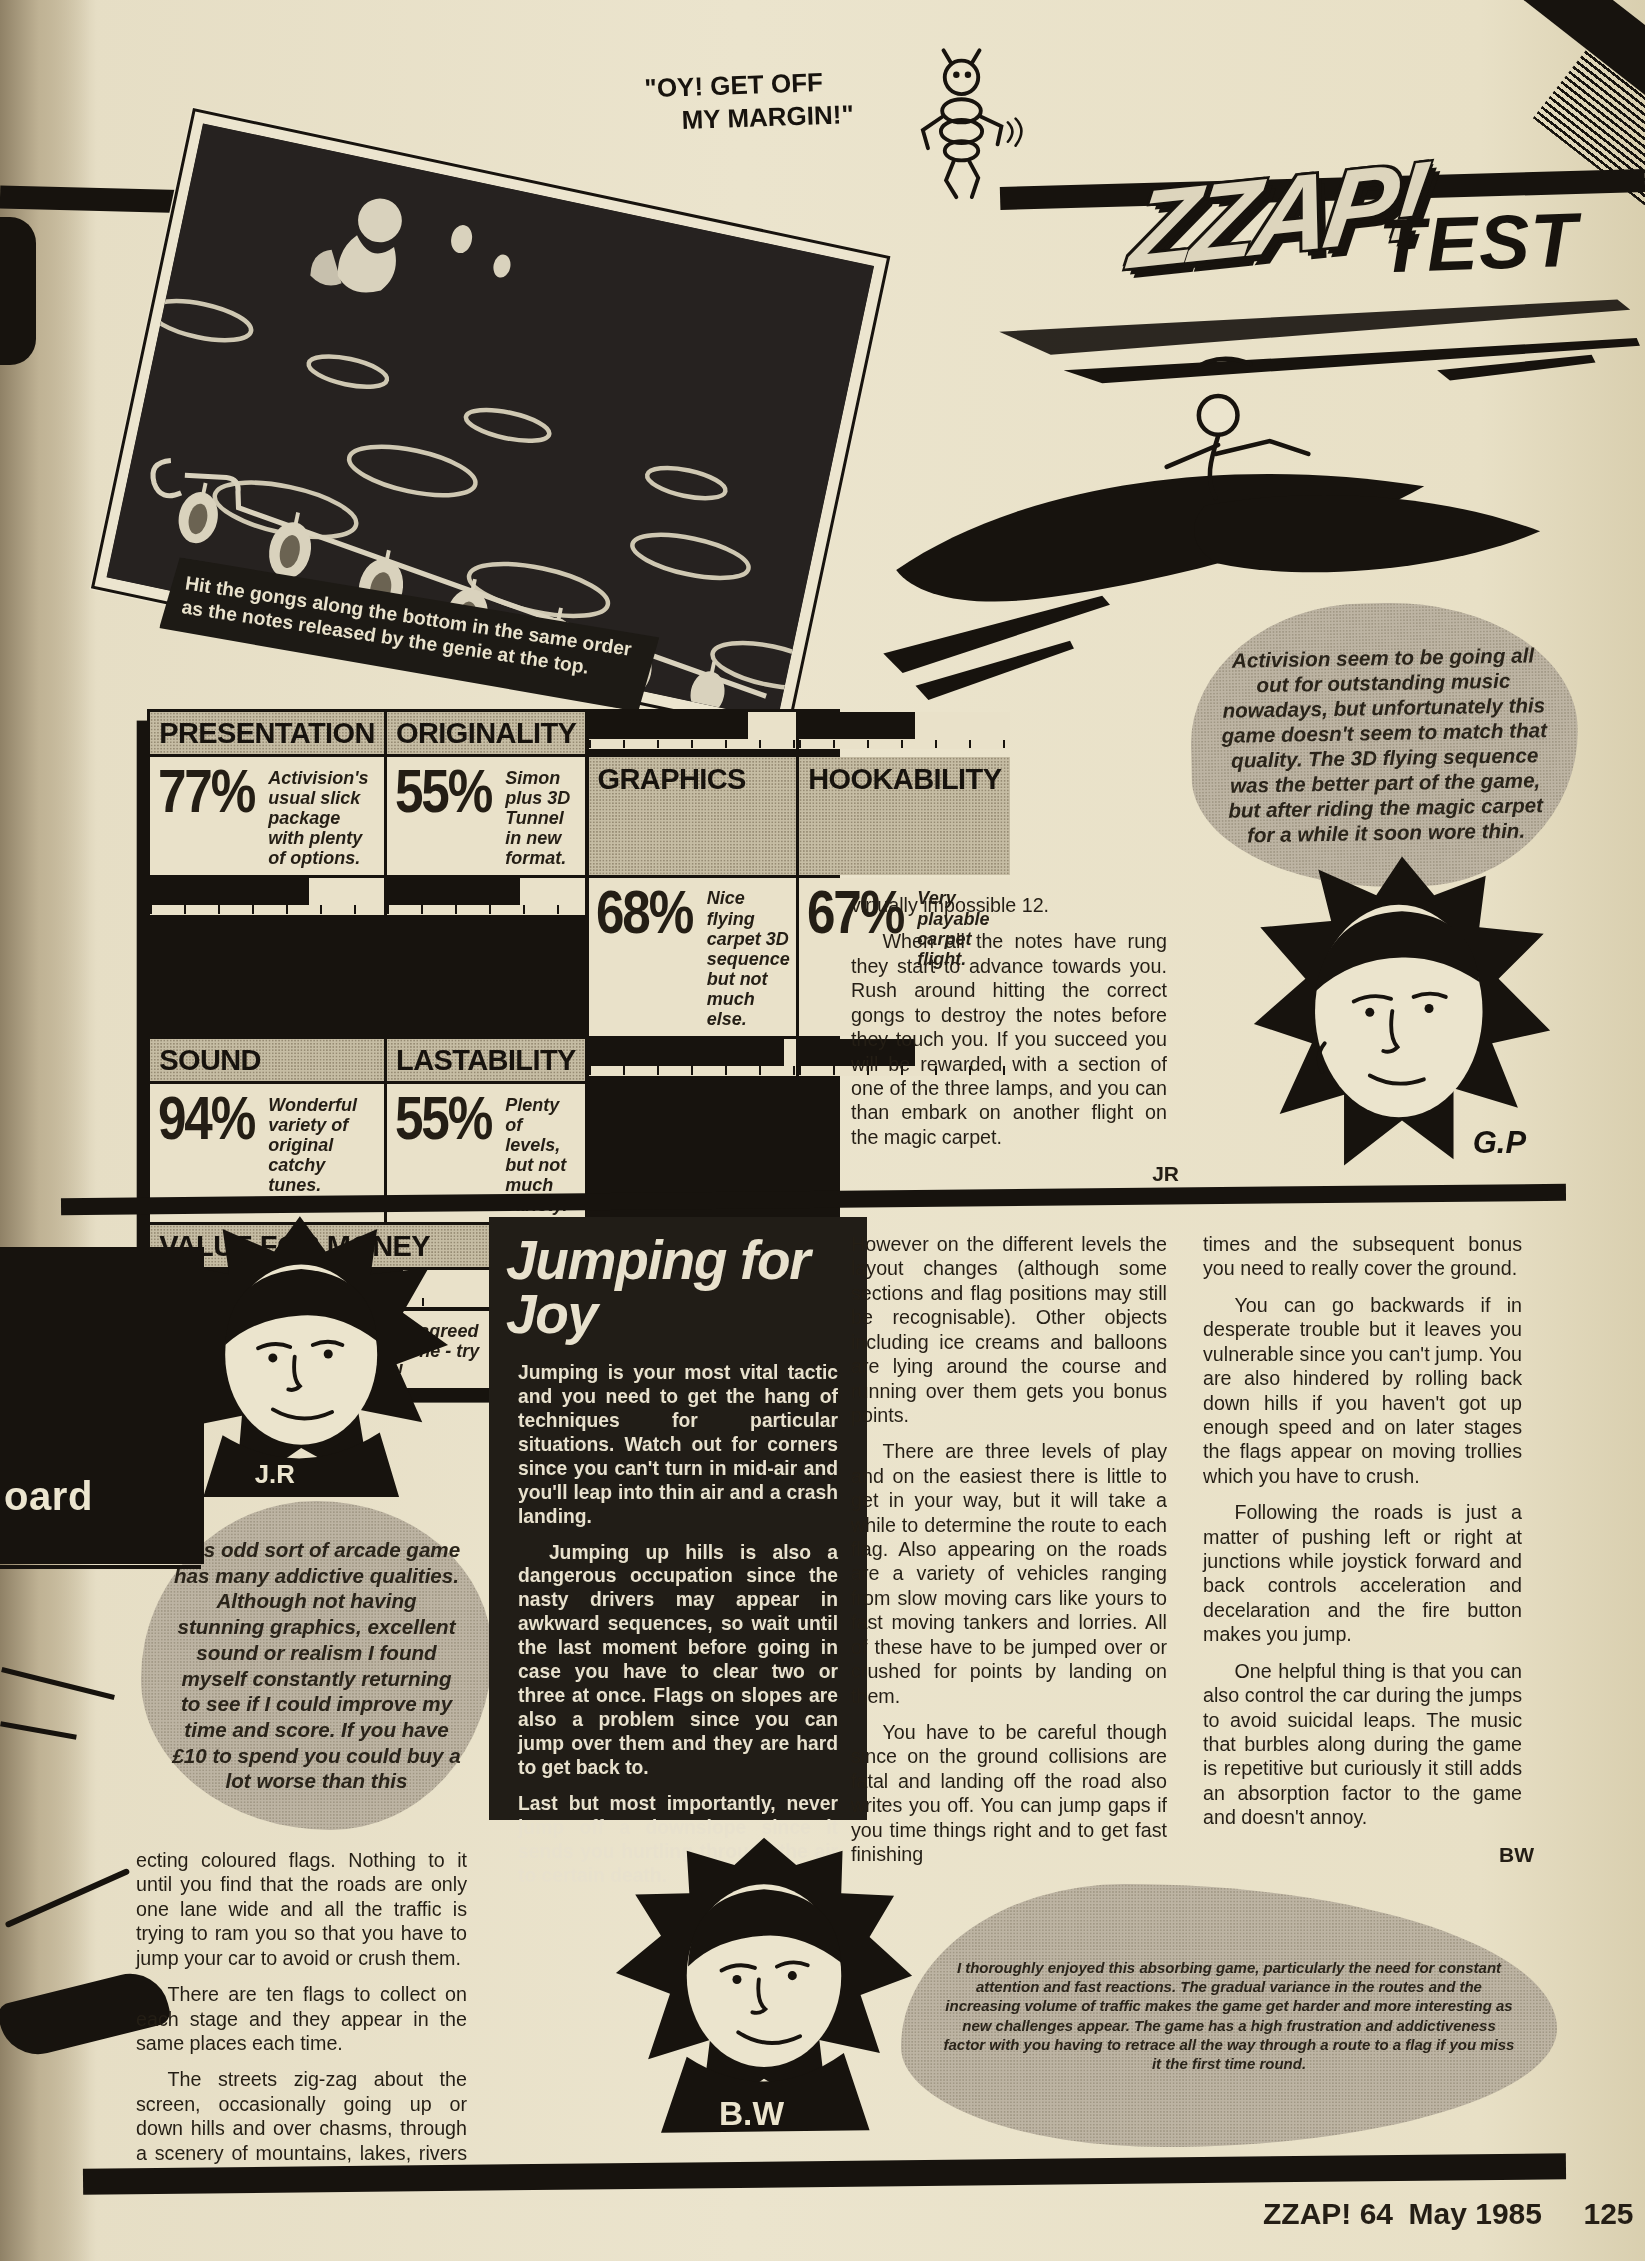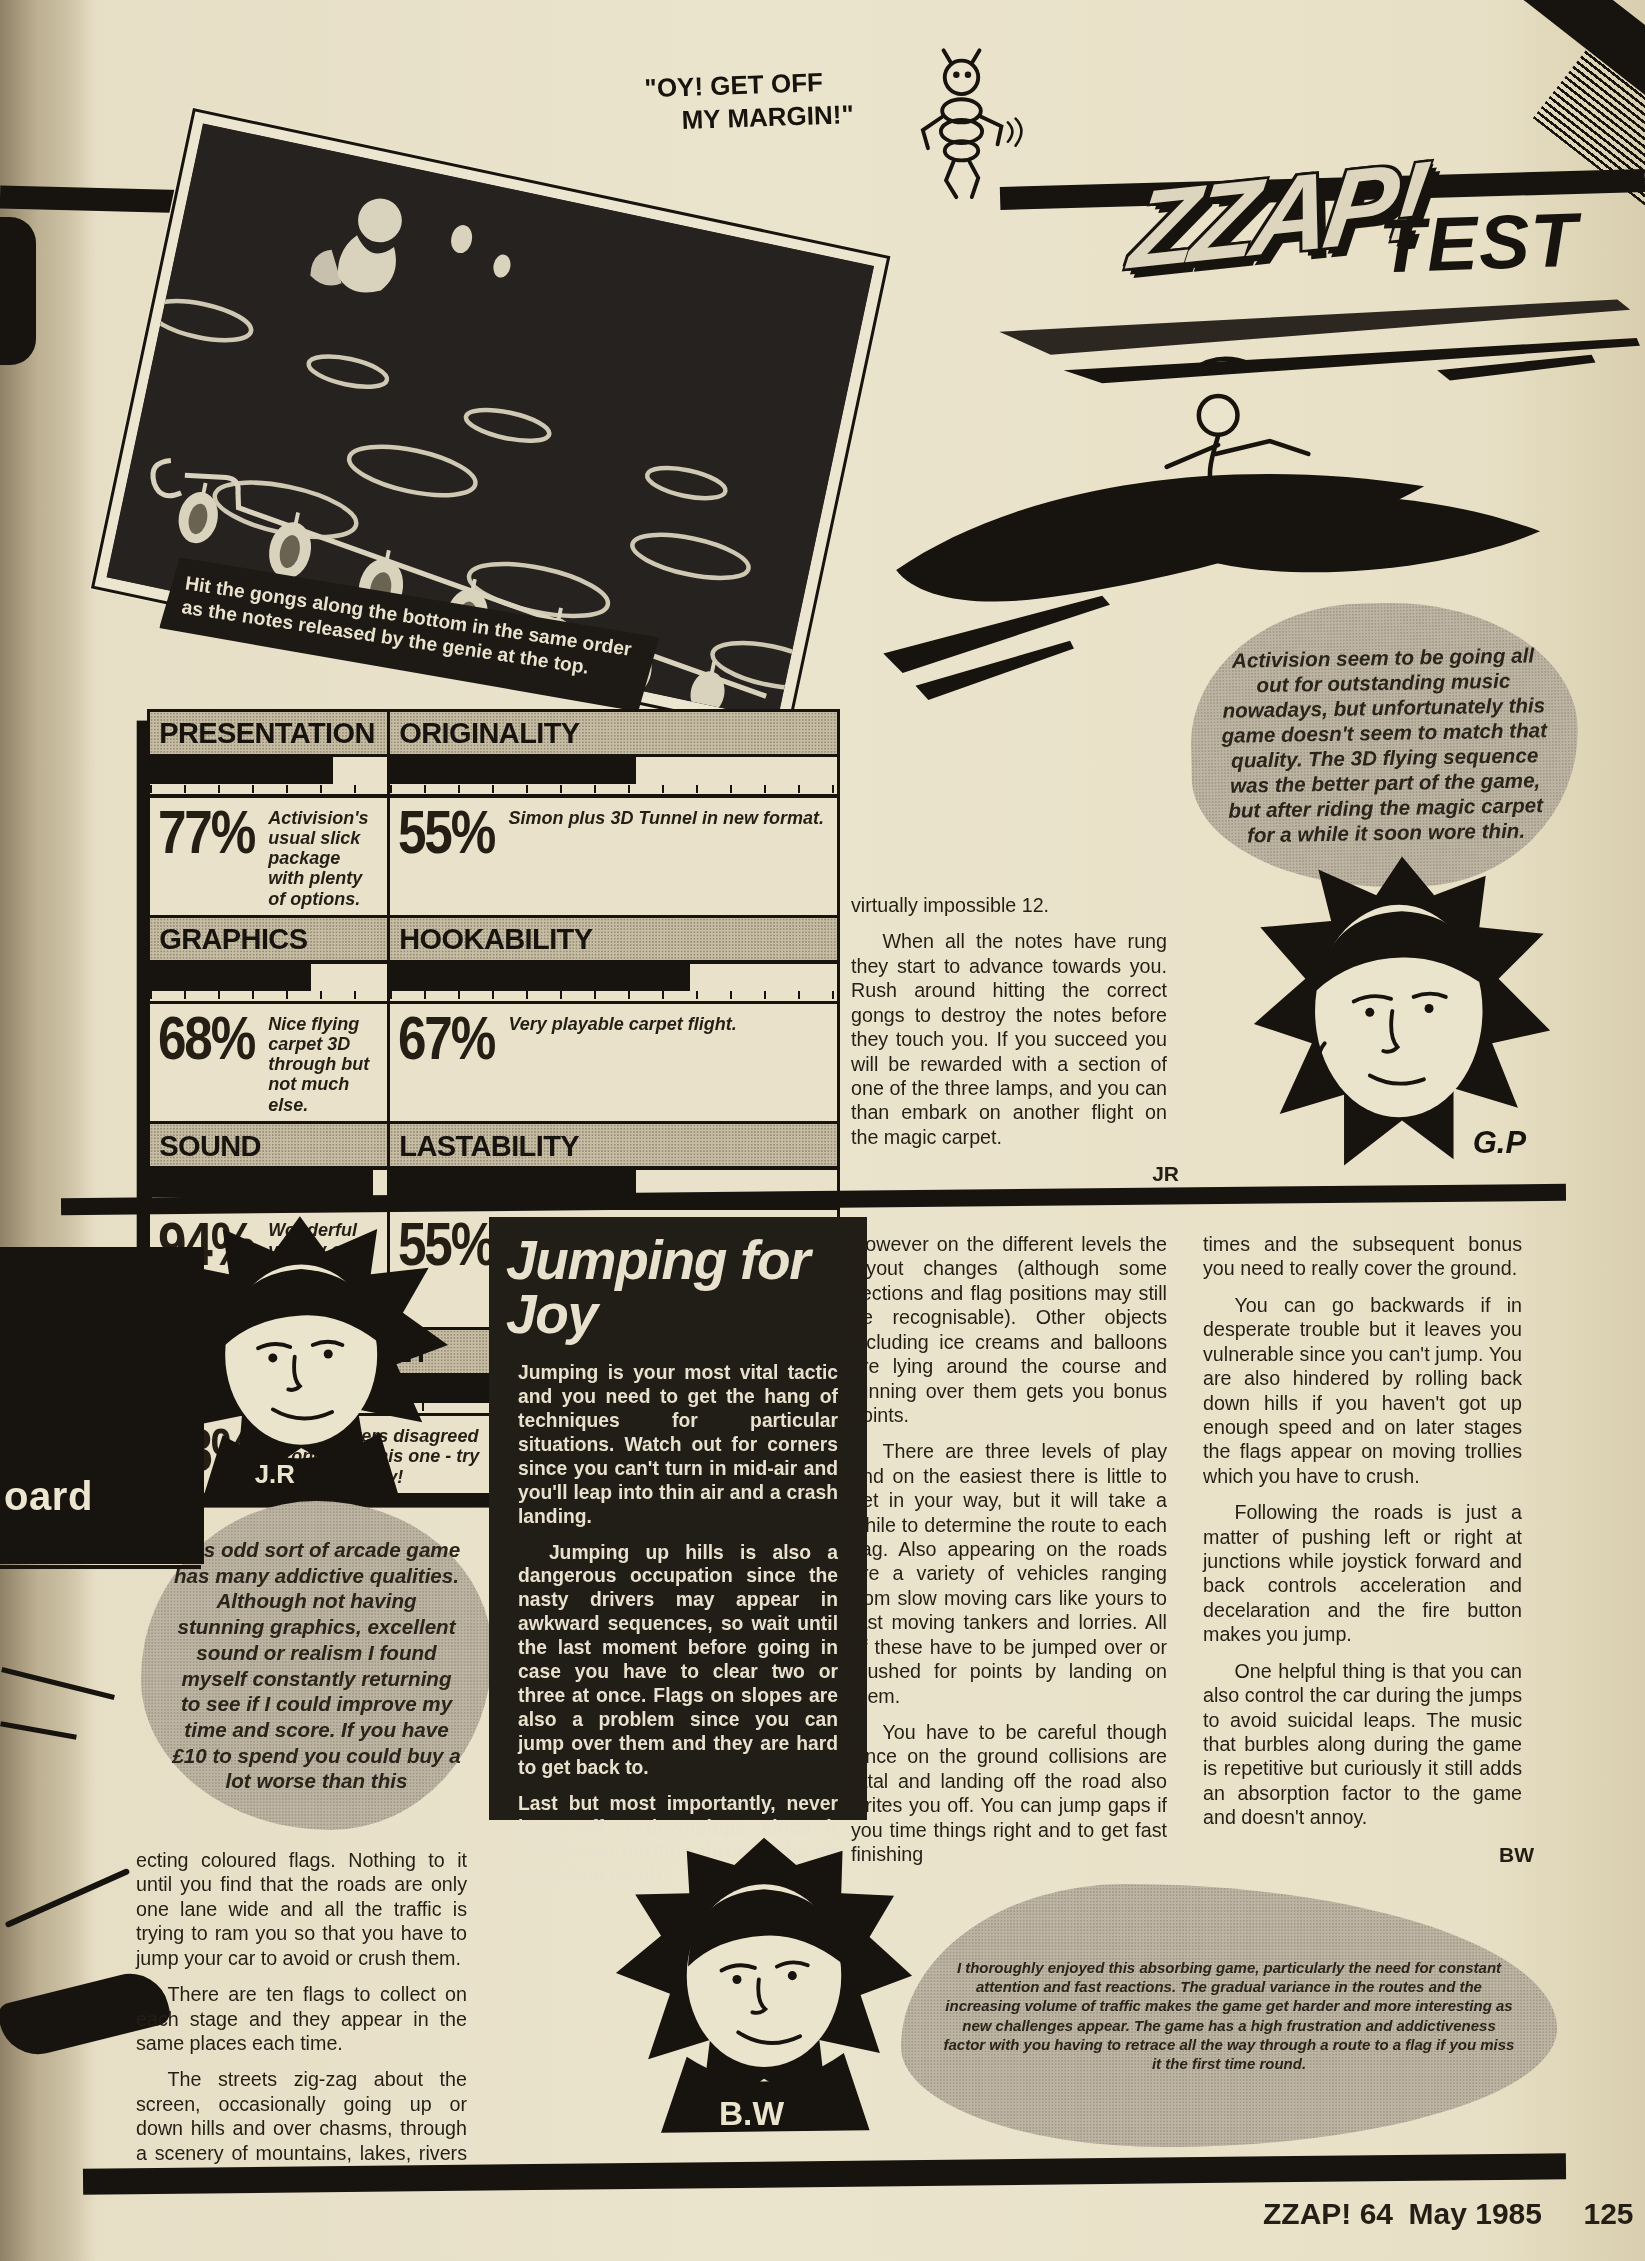--- a/index.html
+++ b/index.html
@@ -38,21 +38,21 @@
   .bug-speech .l2{display:block;padding-left:36px;}
   
   .shot-wrap{left:193px;top:108px;width:686px;height:464px;transform:rotate(12deg);transform-origin:0 0;
     background:#ece5cf;padding:10.3px;border:3.2px solid #17130e;box-shadow:0 0 0 1.3px #ece5cf;}
   .shot-screen{width:100%;height:100%;background:#262220;}
   .shot-caption{left:161px;top:592px;width:496px;height:85px;background:#1d1a15;transform:rotate(8.5deg);
     clip-path:polygon(2% 0,100% 10%,98% 100%,0 86%);
     color:#e9e2cc;font-size:19.3px;font-weight:bold;line-height:1.25;padding:13px 19.3px;box-sizing:border-box;}
   
   .ratings{left:147px;top:709px;width:687px;background:#17130e;padding:3.2px;
-    display:grid;grid-template-columns:1fr;gap:3.2px;box-shadow:-10.3px 11.6px 0 0 #17130e;}
+    display:grid;grid-template-columns:1fr 1fr 1fr 1fr;gap:3.2px;box-shadow:-10.3px 11.6px 0 0 #17130e;}
   .r-head{background-color:#c6bda4;background-image:radial-gradient(circle,#978c74 0.8px,transparent 1px);
     background-size:3.2px 3.2px;font-size:29px;font-weight:800;color:#17130e;padding:5.2px 9px 3.9px;letter-spacing:-0.6px;}
   .r-bar{background:#e9e1c9;position:relative;height:37px;}
   .r-fill{position:absolute;left:0;top:0;height:27px;background:#17130e;}
   .r-ticks{position:absolute;left:0;bottom:1.3px;width:100%;height:8.4px;
     background:repeating-linear-gradient(90deg,#17130e 0 1.9px,transparent 1.9px 34px);}
   .r-bar.wide .r-ticks{background:repeating-linear-gradient(90deg,#17130e 0 1.9px,transparent 1.9px 68px);}
   .r-comment{background:#e9e1c9;display:flex;align-items:flex-start;padding:3.9px 6.4px 6.4px 7.7px;min-height:62px;}
   .r-pct{font-size:61px;font-weight:bold;letter-spacing:-2.6px;transform:scaleX(.84);transform-origin:left top;
     line-height:1;margin-right:-3.9px;white-space:nowrap;}
@@ -241,21 +241,21 @@
     <div class="r-bar">
         <div class="r-ticks"></div>
         <div class="r-fill" style="width: 68%;"></div>
       </div>
     <div class="r-bar">
         <div class="r-ticks"></div>
         <div class="r-fill" style="width: 67%;"></div>
       </div>
     <div class="r-comment">
       <span class="r-pct">68%</span>
-      <span class="r-cmt">Nice flying carpet 3D through but not much else.</span>
+      <span class="r-cmt">Nice flying carpet 3D sequence but not much else.</span>
     </div>
     <div class="r-comment">
       <span class="r-pct">67%</span>
       <span class="r-cmt">Very playable carpet flight.</span>
     </div>
 
     <div class="r-head">SOUND</div>
     <div class="r-head">LASTABILITY</div>
     <div class="r-bar">
         <div class="r-ticks"></div>

